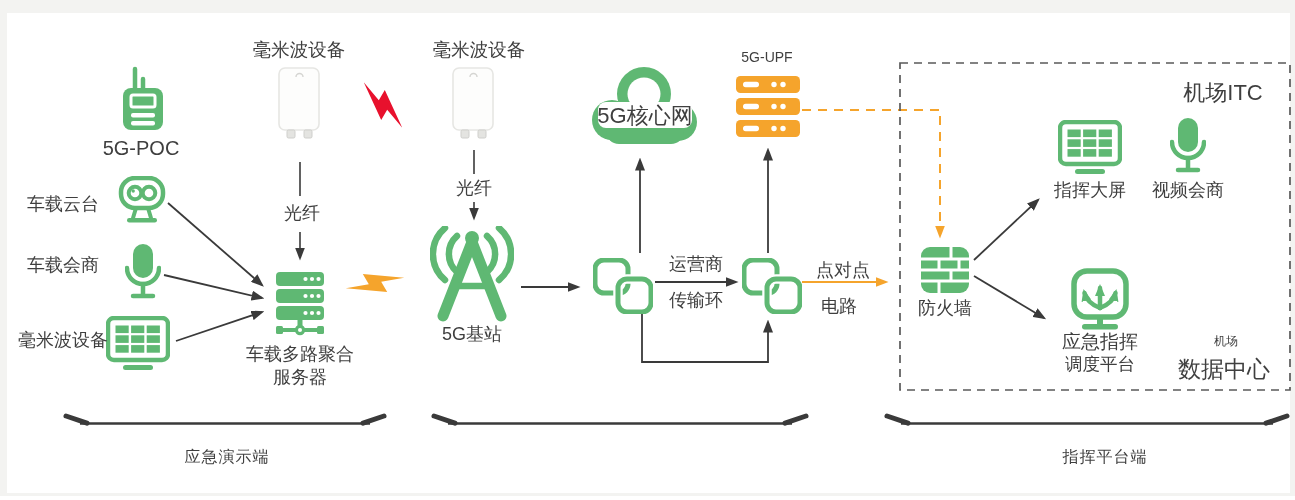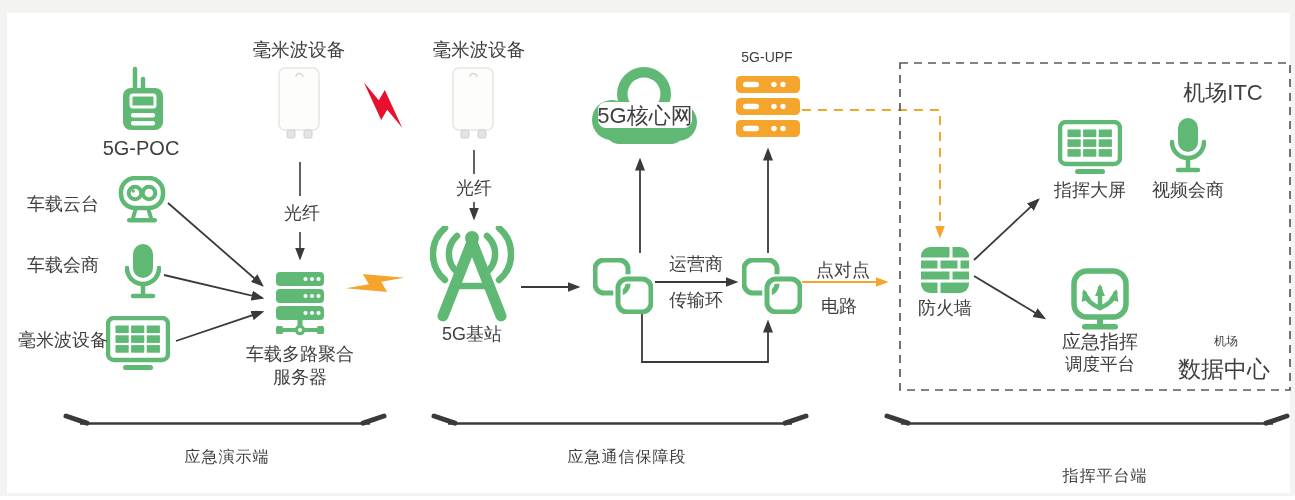--- a/index.html
+++ b/index.html
@@ -311,15 +311,14 @@
   <div class="lbl" style="left:945px;top:298px">防火墙</div>
   <div class="lbl" style="left:1223px;top:80px;font-size:22px">机场ITC</div>
   <div class="lbl" style="left:1090px;top:180px">指挥大屏</div>
   <div class="lbl" style="left:1188px;top:180px">视频会商</div>
   <div class="lbl" style="left:1100px;top:331px;font-size:19px">应急指挥</div>
   <div class="lbl" style="left:1100px;top:354px;font-size:17.5px">调度平台</div>
   <div class="lbl" style="left:1226px;top:334px;font-size:12px">机场</div>
   <div class="lbl" style="left:1224px;top:356px;font-size:23px">数据中心</div>
 
   <div class="lbl sec" style="left:227px;top:447px">应急演示端</div>
-  <div class="lbl sec" style="left:627px;top:447px">应急通信保障段</div>
-  <div class="lbl sec" style="left:1105px;top:466px">指挥平台端</div>
+  <div class="lbl sec" style="left:1105px;top:447px">指挥平台端</div>
 </div>
 
 </body></html>

